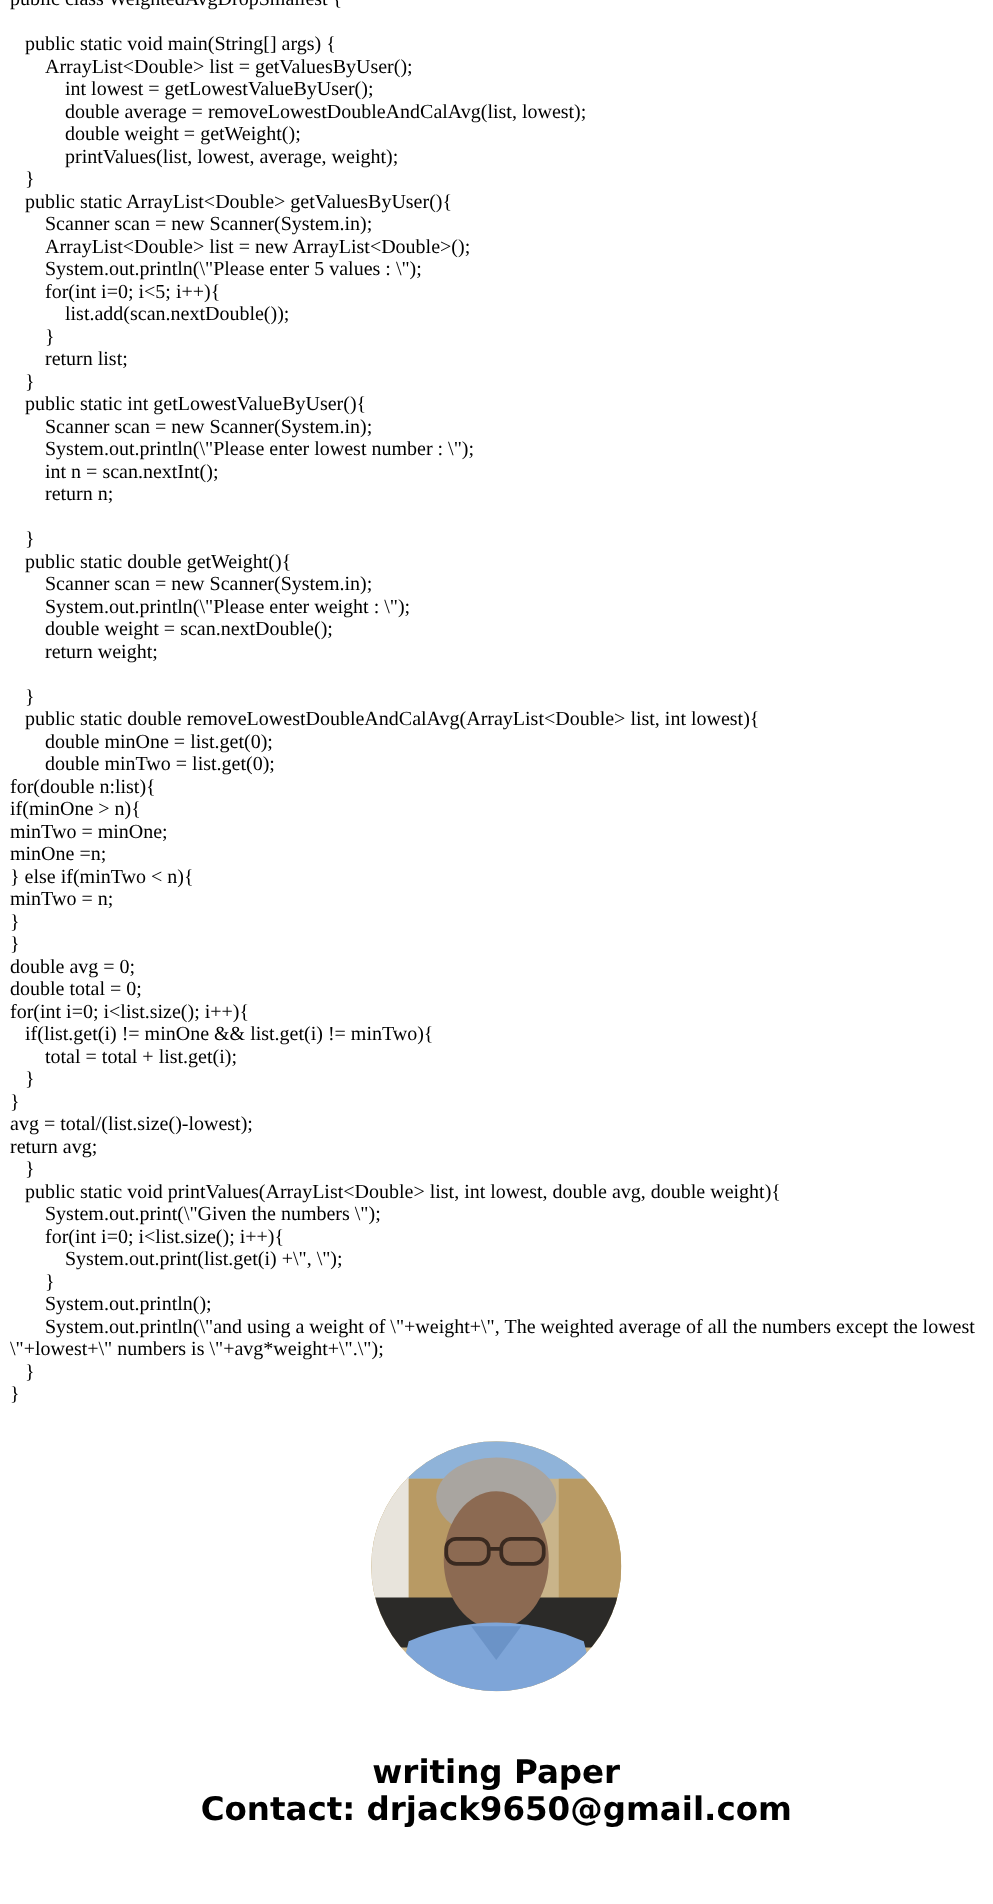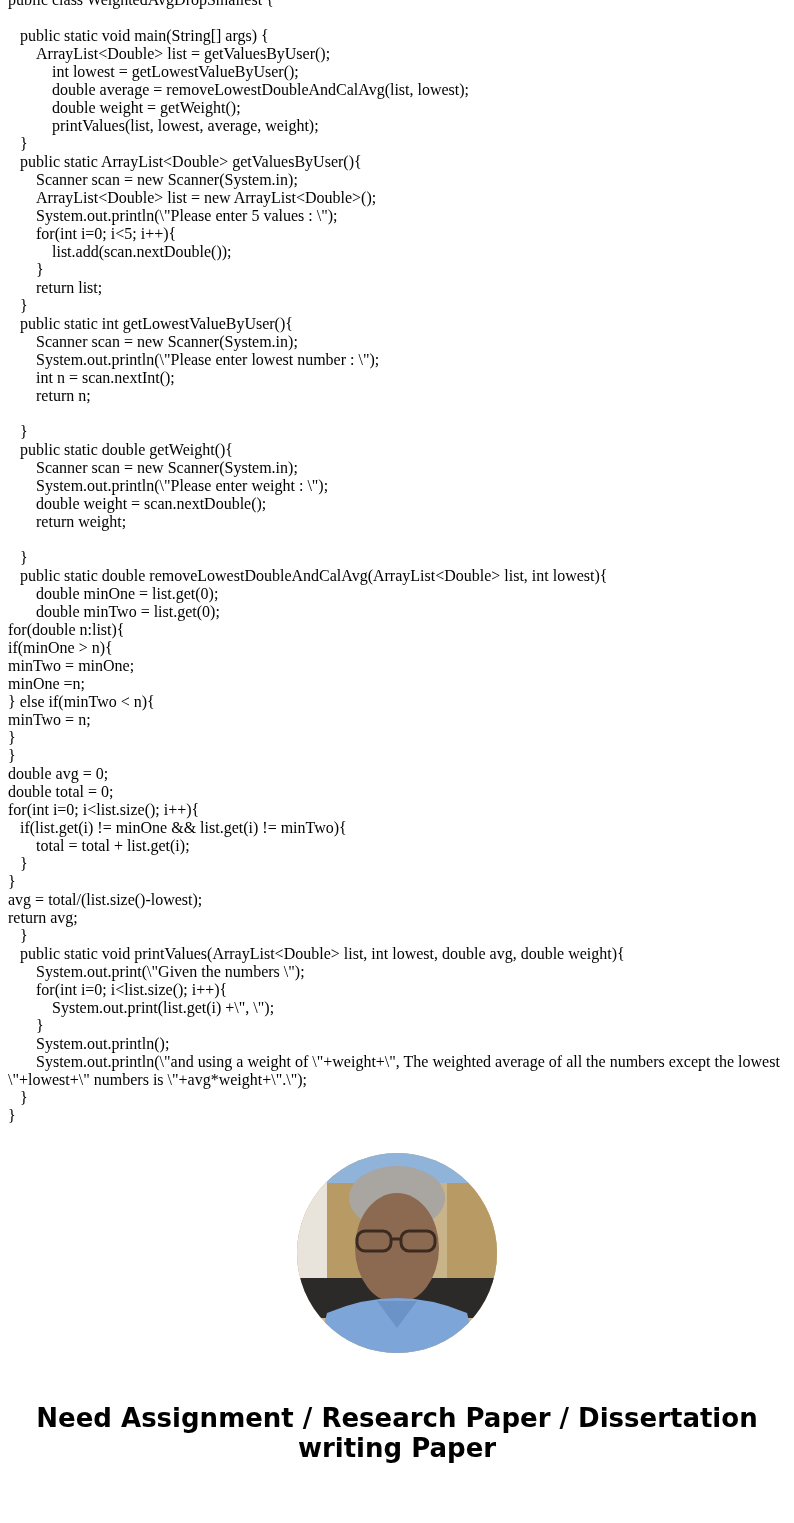--- a/index.html
+++ b/index.html
@@ -70,15 +70,15 @@
     <ellipse cx="100" cy="95" rx="42" ry="55" fill="#8c6a52"></ellipse>
     <rect x="60" y="78" width="34" height="20" rx="8" fill="none" stroke="#3a2a20" stroke-width="3"></rect>
     <rect x="104" y="78" width="34" height="20" rx="8" fill="none" stroke="#3a2a20" stroke-width="3"></rect>
     <line x1="94" y1="86" x2="104" y2="86" stroke="#3a2a20" stroke-width="3"></line>
     <path d="M20 200 L30 160 Q100 130 170 160 L180 200 Z" fill="#7ea5d8"></path>
     <path d="M80 148 L100 175 L120 148" fill="#6b93c7"></path>
   </svg>
 </div>
 
 <div class="promo">
-  <span class="promo-line">Need Assignment / Research Paper / Dissertation</span>
   <span class="promo-line">writing Paper</span>
+  <span class="promo-line">Contact: drjack9650@gmail.com</span>
 </div>
 
 </body></html>

